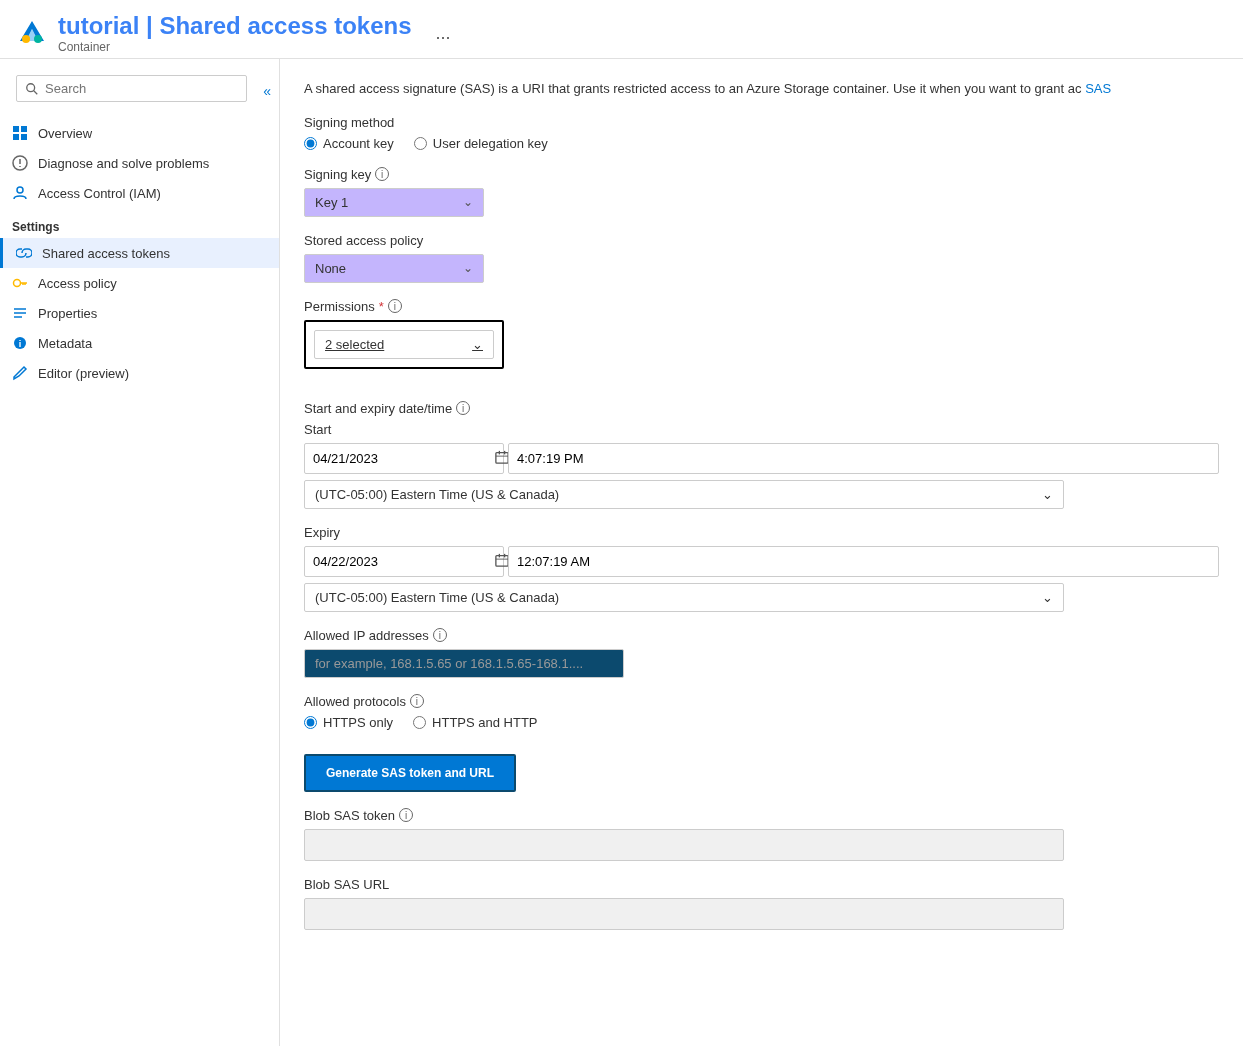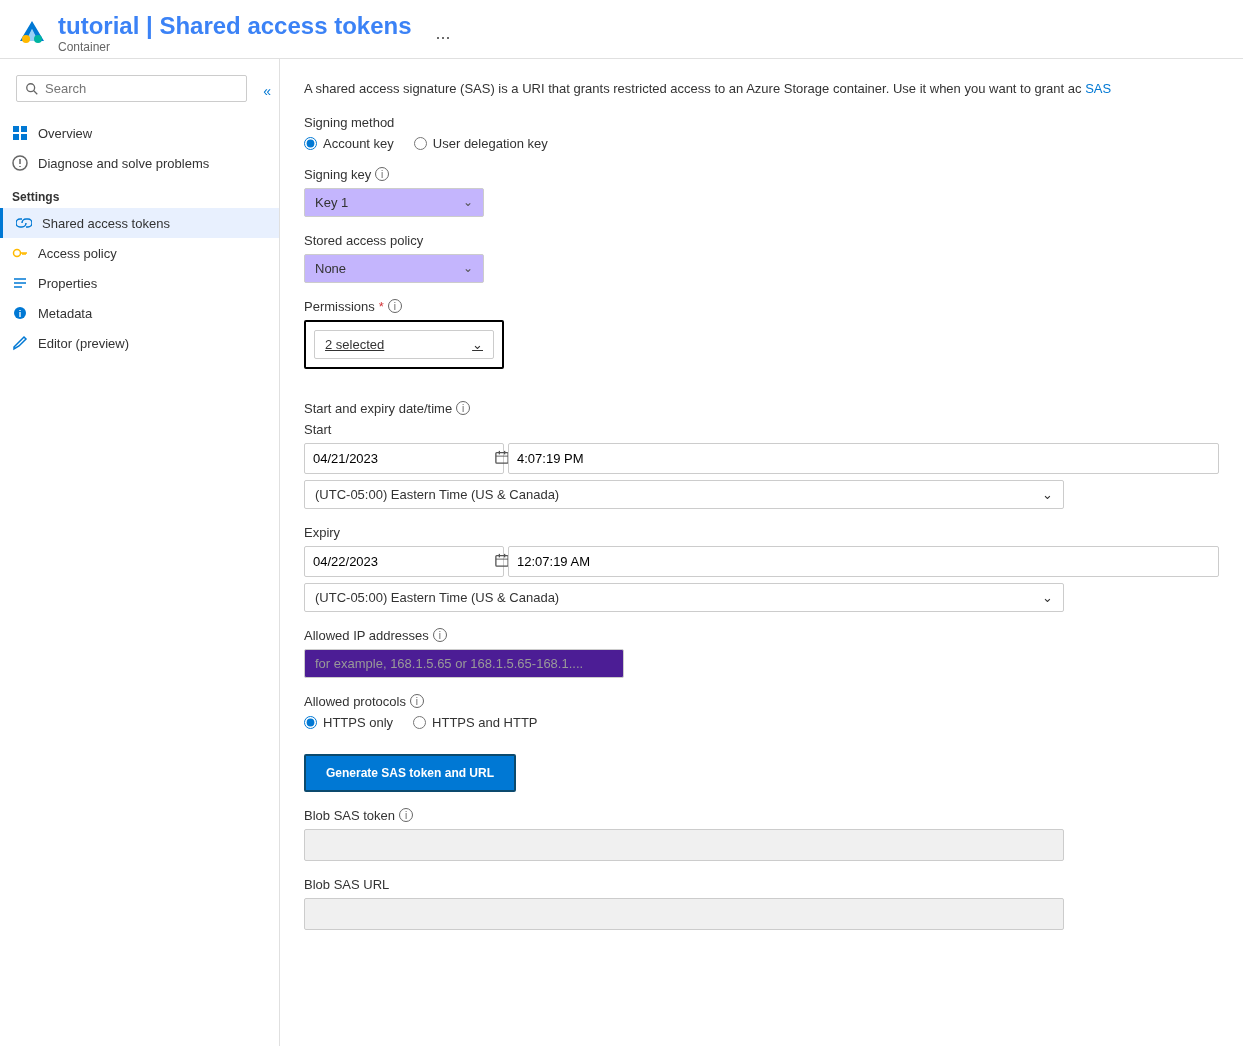--- a/index.html
+++ b/index.html
@@ -258,21 +258,21 @@
       margin-bottom: 12px;
     }
 
     .text-input {
       border: 1px solid #ccc;
       border-radius: 2px;
       padding: 6px 10px;
       width: 320px;
       font-size: 13px;
       color: #999;
-      background: #4c1d95;
+      background: #0c4a6e;
     }
     .text-input::placeholder { color: #999; }
 
     .protocol-group {
       display: flex;
       align-items: center;
       gap: 20px;
       margin-top: 6px;
     }
 
@@ -357,20 +357,29 @@
     <button class="nav-item">
       <span class="nav-icon">
         <svg width="16" height="16" viewBox="0 0 16 16">
             <path d="M8 1 C4 1 1 4 1 8 C1 12 4 15 8 15 C12 15 15 12 15 8 C15 4 12 1 8 1 Z" fill="none" stroke="#666" stroke-width="1.5"></path>
             <path d="M8 4 L8 9 M8 11 L8 12" stroke="#666" stroke-width="1.5"></path>
           </svg>
       </span>
       <span>Diagnose and solve problems</span>
     </button>
 
+    <button class="nav-item">
+      <span class="nav-icon">
+        <svg width="16" height="16" viewBox="0 0 16 16">
+            <circle cx="8" cy="5" r="3" fill="none" stroke="#0078d4" stroke-width="1.5"></circle>
+            <path d="M2 14 C2 10 14 10 14 14" fill="none" stroke="#0078d4" stroke-width="1.5"></path>
+          </svg>
+      </span>
+      <span>Access Control (IAM)</span>
+    </button>
 
     <div class="nav-section-label">Settings</div>
 
     <button class="nav-item selected">
       <span class="nav-icon">
         <svg width="16" height="16" viewBox="0 0 16 16">
             <path d="M6 8 C6 5.8 7.8 4 10 4 L12 4 C14.2 4 16 5.8 16 8 C16 10.2 14.2 12 12 12 L10 12" fill="none" stroke="#0078d4" stroke-width="1.5"></path>
             <path d="M10 8 C10 10.2 8.2 12 6 12 L4 12 C1.8 12 0 10.2 0 8 C0 5.8 1.8 4 4 4 L6 4" fill="none" stroke="#0078d4" stroke-width="1.5"></path>
           </svg>
       </span>

